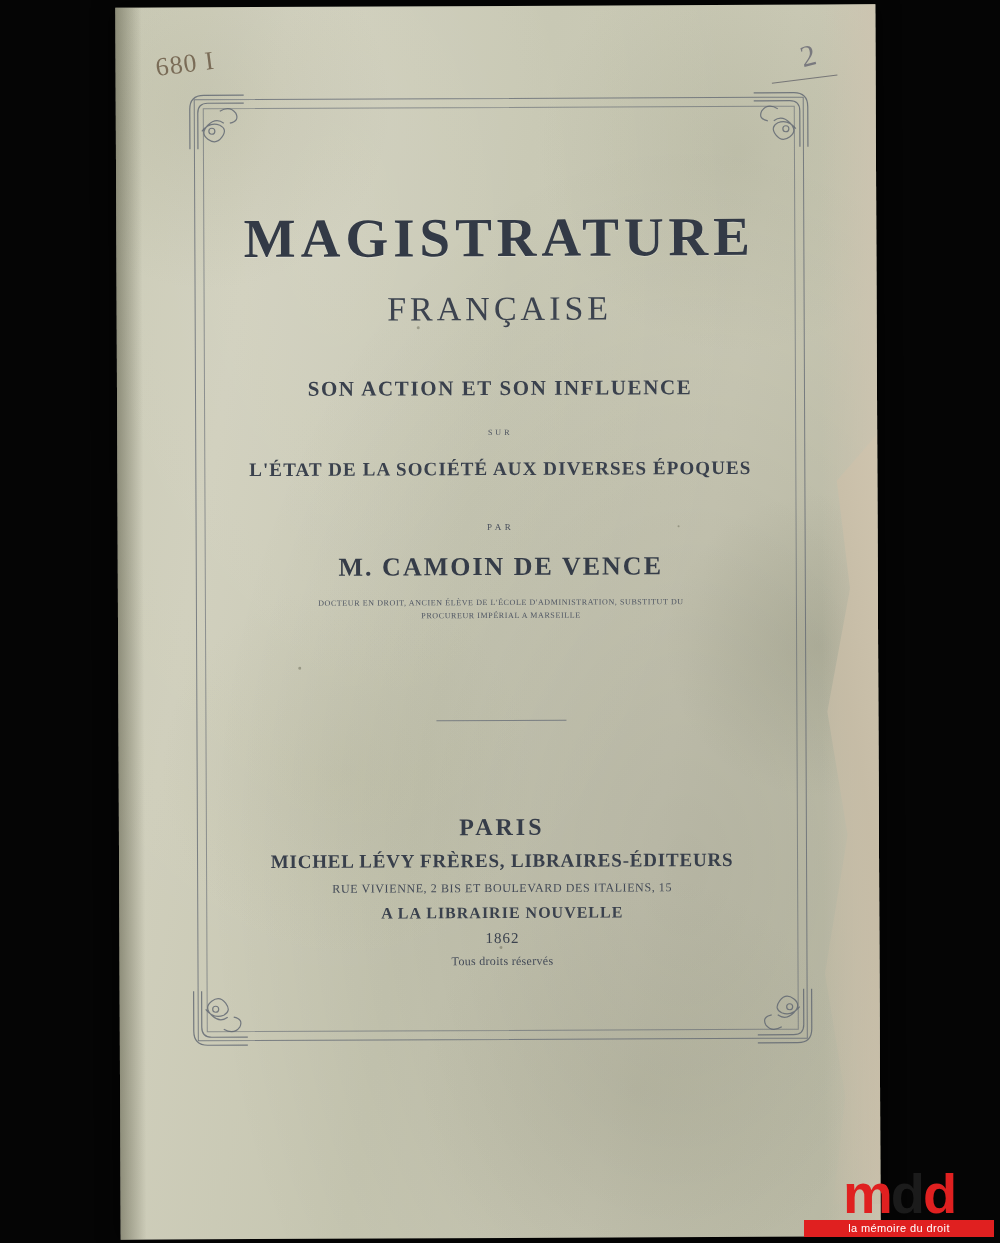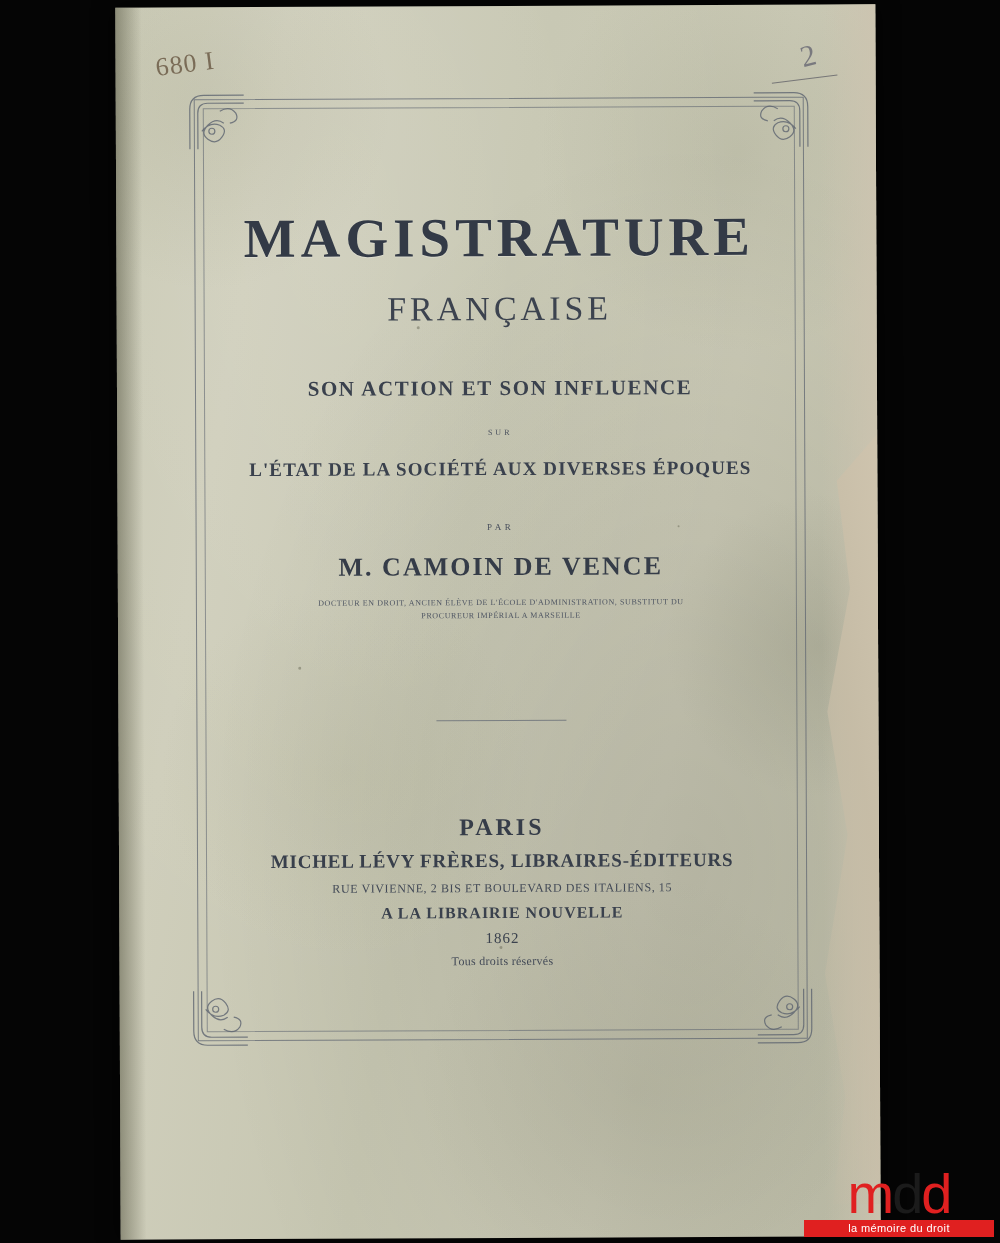--- a/index.html
+++ b/index.html
@@ -296,21 +296,21 @@
   #logo {
     position: absolute;
     right: 6px;
     bottom: 6px;
     width: 190px;
     text-align: center;
   }
   #logo .mark {
     font-family: "Liberation Sans", sans-serif;
     font-size: 56px;
-    font-weight: 400;
+    font-weight: 700;
     line-height: 52px;
     letter-spacing: -2px;
     color: #e02020;
   }
   #logo .mark .dark { color: #1b1b1b; }
   #logo .tag {
     background: #e02020;
     color: #ffffff;
     font-family: "Liberation Sans", sans-serif;
     font-size: 11px;

